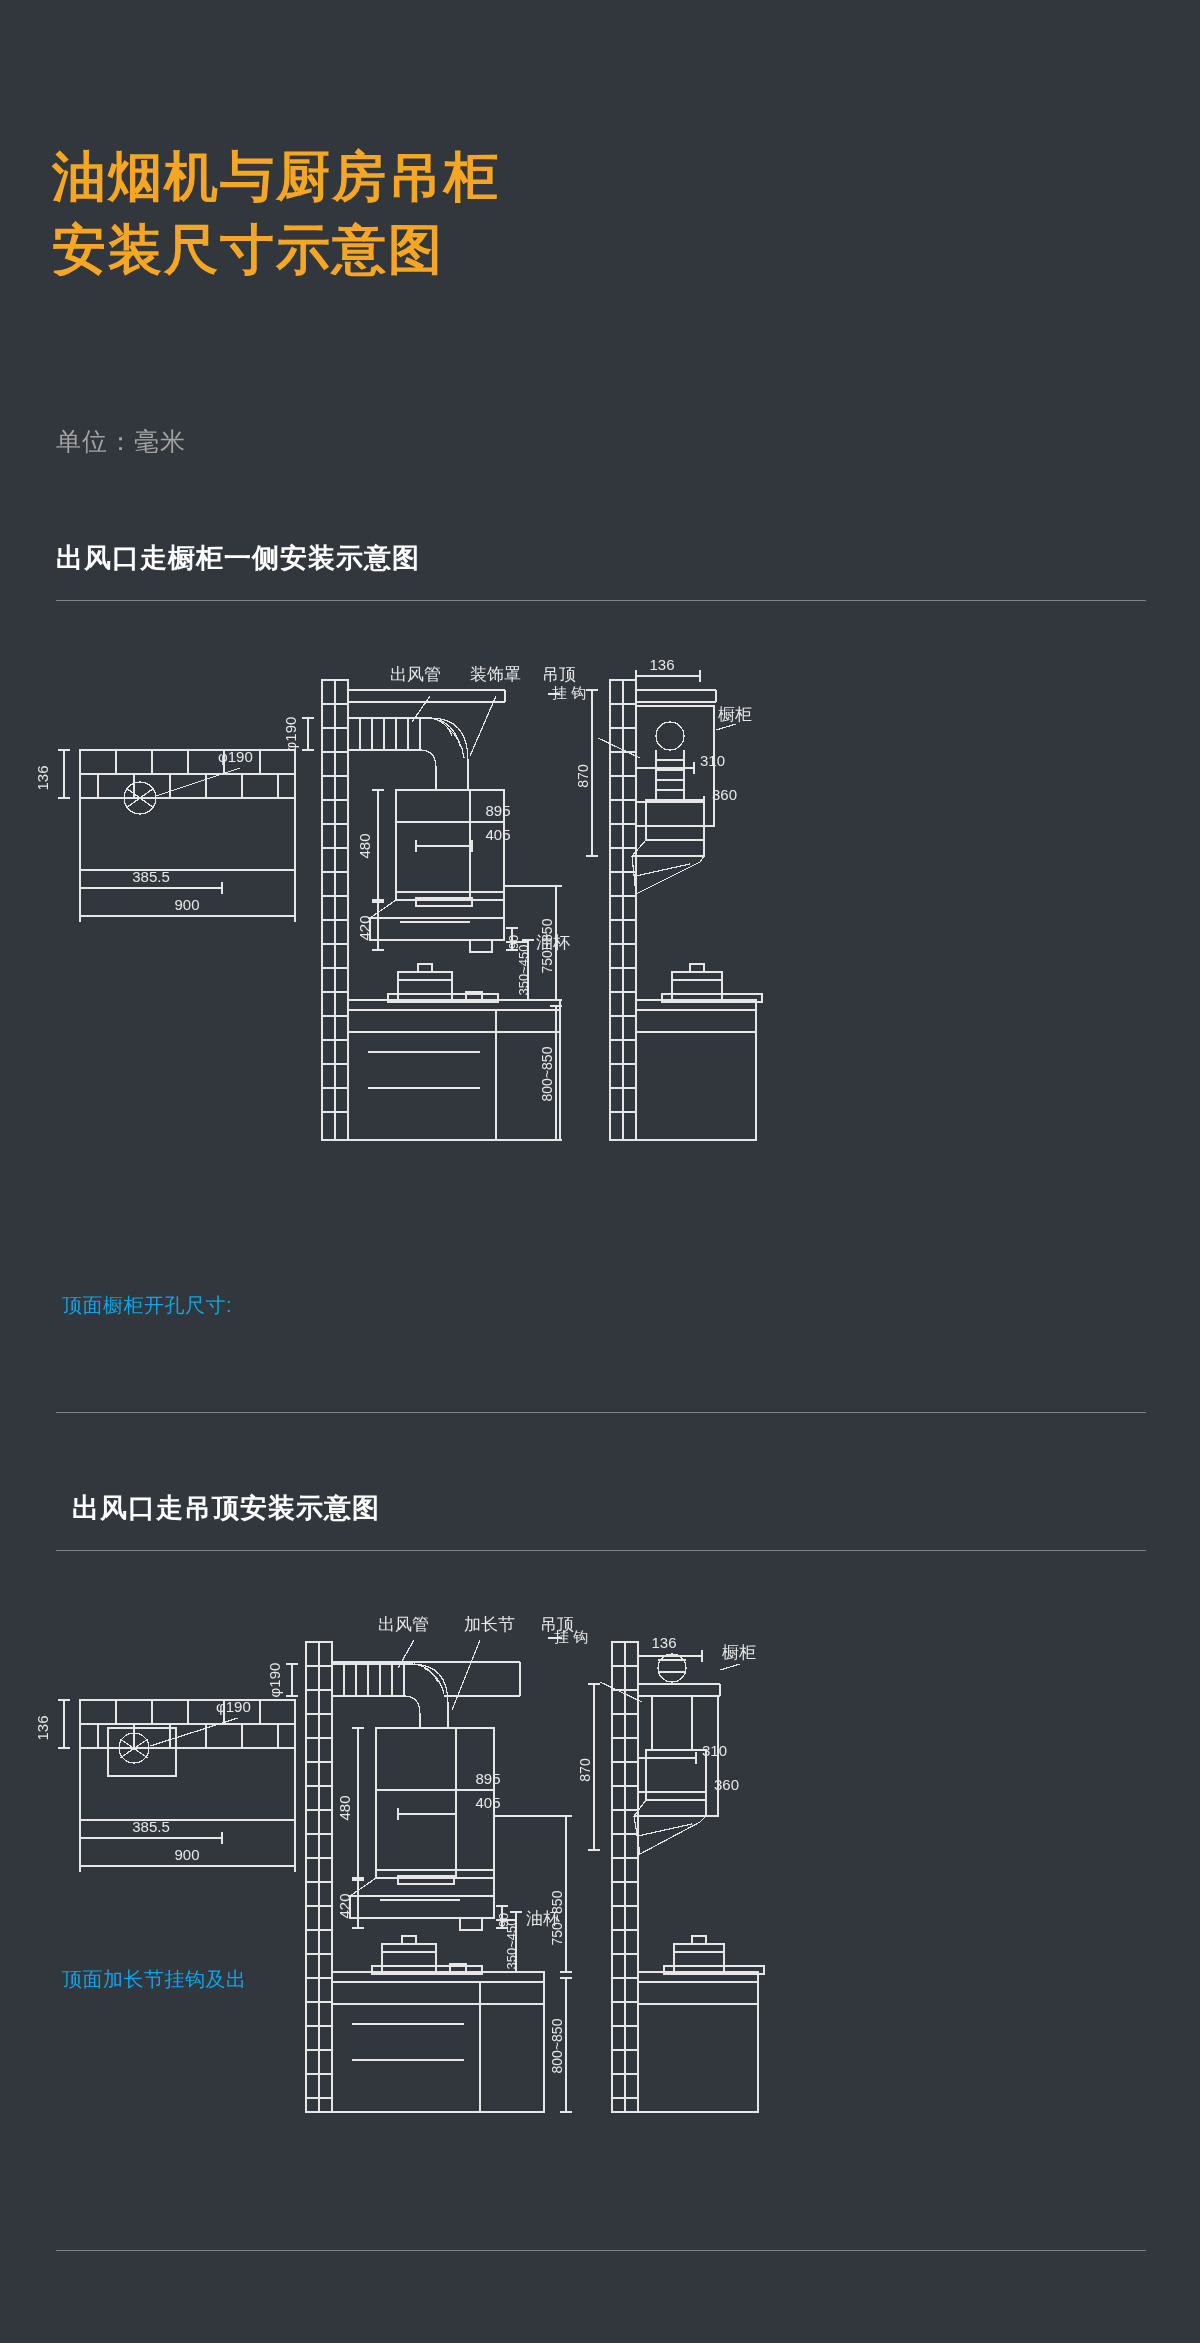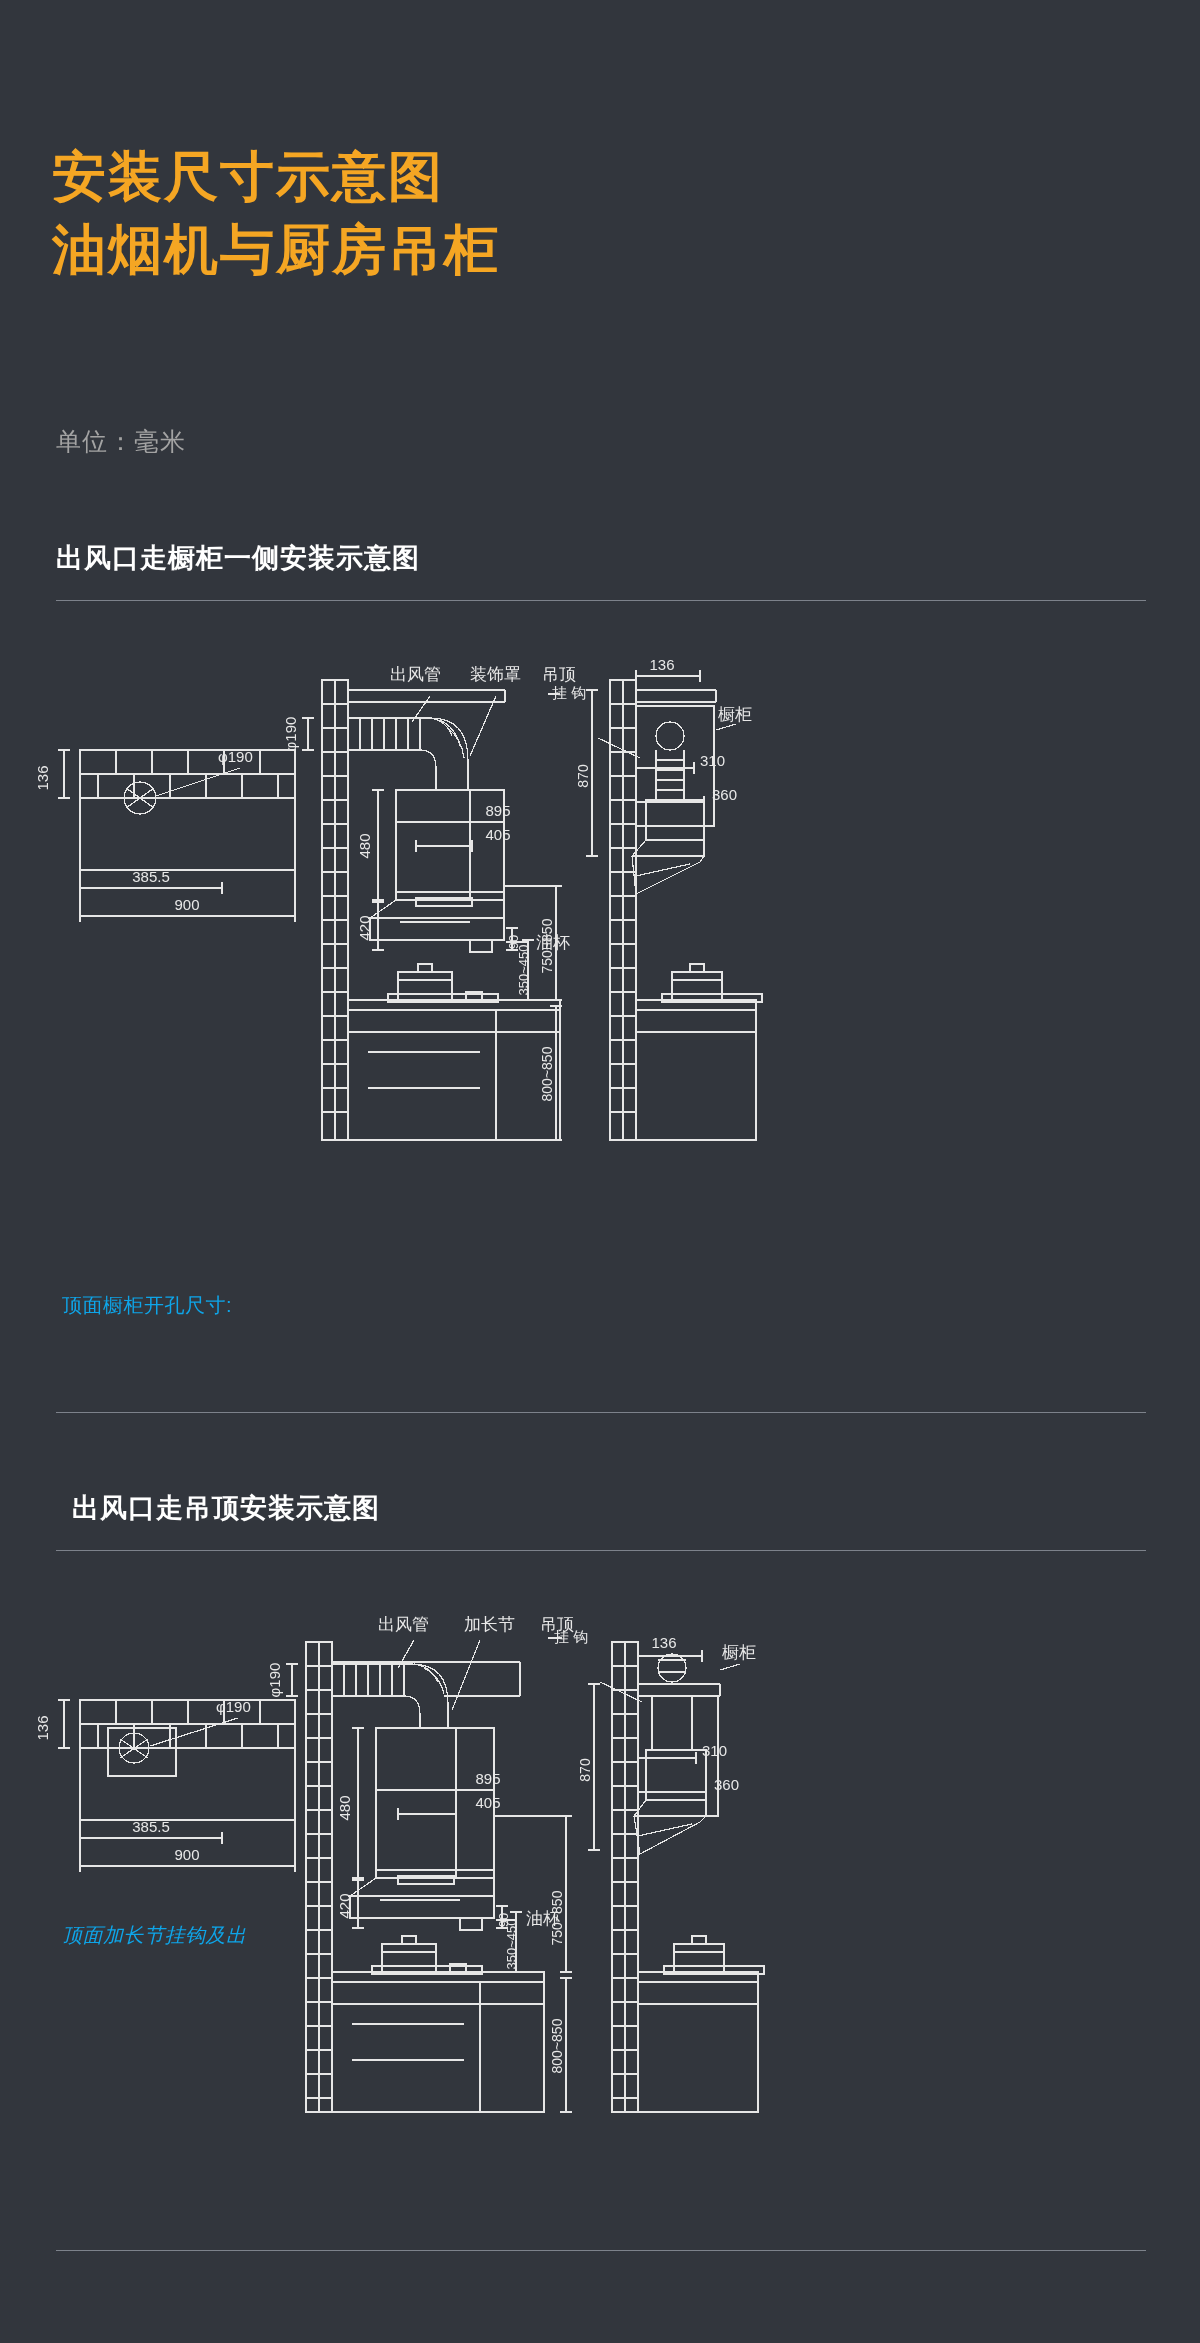--- a/index.html
+++ b/index.html
@@ -43,22 +43,22 @@
     position:absolute;font-size:20px;color:#0ea5e9;line-height:1.5;
     letter-spacing:0.5px;
   }
 </style>
 </head>
 <body>
 
 <div class="page">
 
   <div class="title-wrap">
+    <div class="title-line">油烟机与厨房吊柜</div>
     <div class="title-line">安装尺寸示意图</div>
-    <div class="title-line">油烟机与厨房吊柜</div>
   </div>
   <div class="unit">单位：毫米</div>
 
   <div class="sec-head" style="left:56px;top:540px;">出风口走橱柜一侧安装示意图</div>
   <div class="rule" style="left:56px;top:600px;width:1090px;"></div>
 
   <div class="canvas" style="left:0px;top:650px;">
     <svg width="1200" height="600" viewBox="0 0 1200 600" xmlns="http://www.w3.org/2000/svg">
       <g stroke="#e6e6e6" fill="none" stroke-width="1.2" shape-rendering="crispEdges">
 
@@ -519,19 +519,19 @@
         <text x="562" y="446" font-size="14" transform="rotate(-90 562 446)" text-anchor="middle">800~850</text>
 
         <text x="664" y="48" font-size="15" text-anchor="middle">136</text>
         <text x="702" y="156" font-size="15">310</text>
         <text x="714" y="190" font-size="15">360</text>
         <text x="590" y="170" font-size="14" transform="rotate(-90 590 170)" text-anchor="middle">870</text>
       </g>
     </svg>
   </div>
 
-  <div class="caption" style="left:62px;top:1920px;width:360px;font-style:italic;">
+  <div class="caption" style="left:62px;top:1964px;width:360px;">
     <div>顶面加长节挂钩及出</div>
   </div>
 
   <div class="rule" style="left:56px;top:2250px;width:1090px;"></div>
 
 </div>
 
 </body></html>

